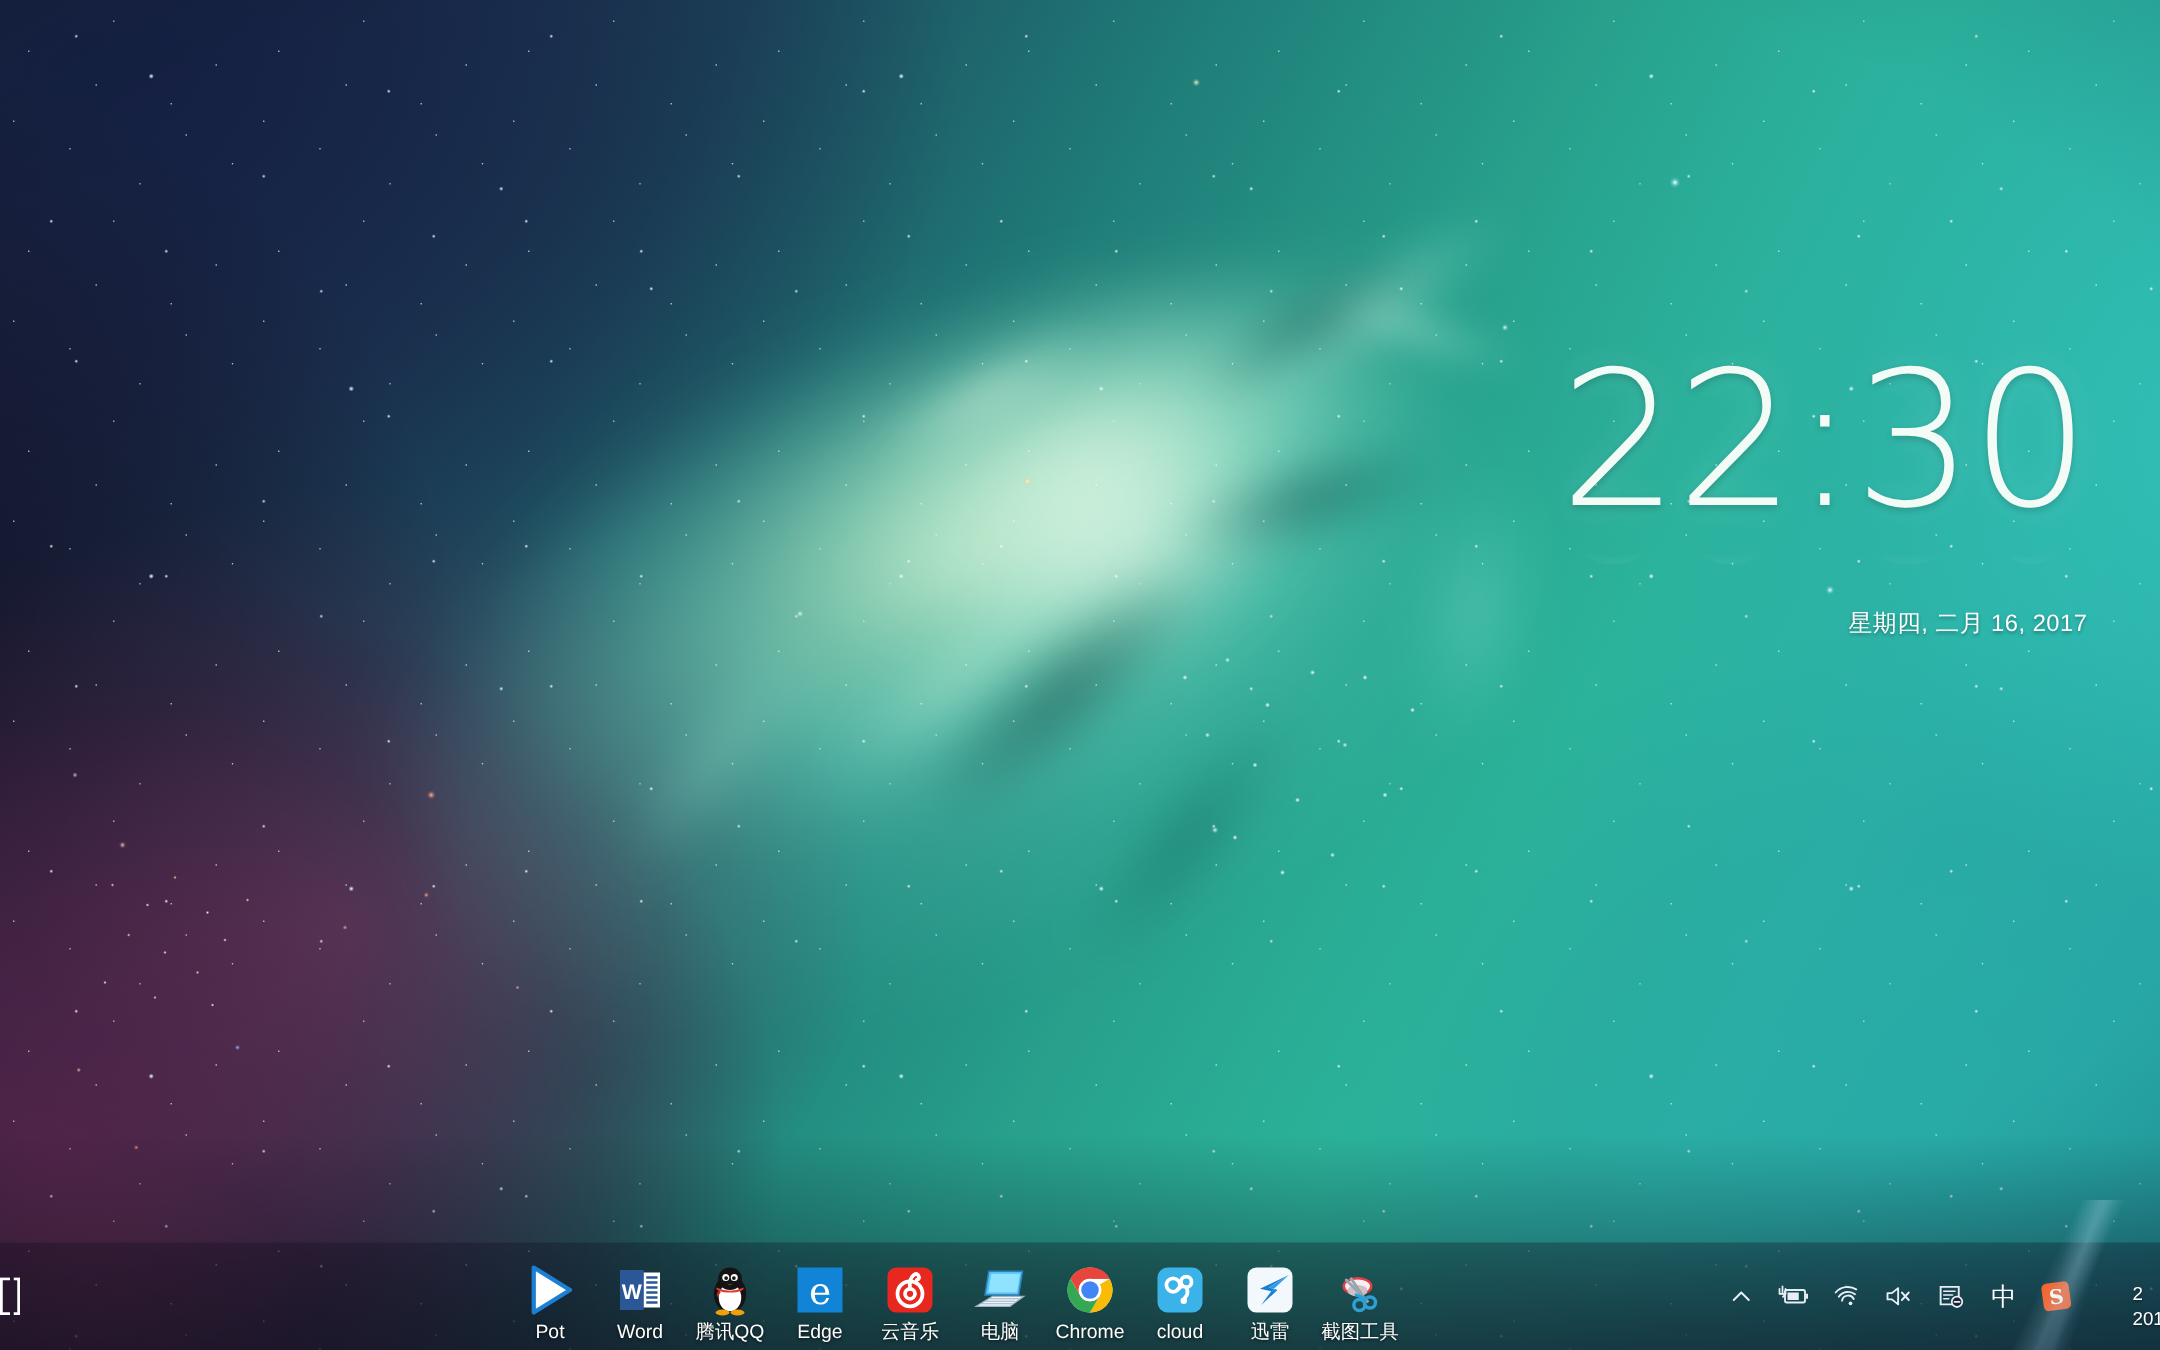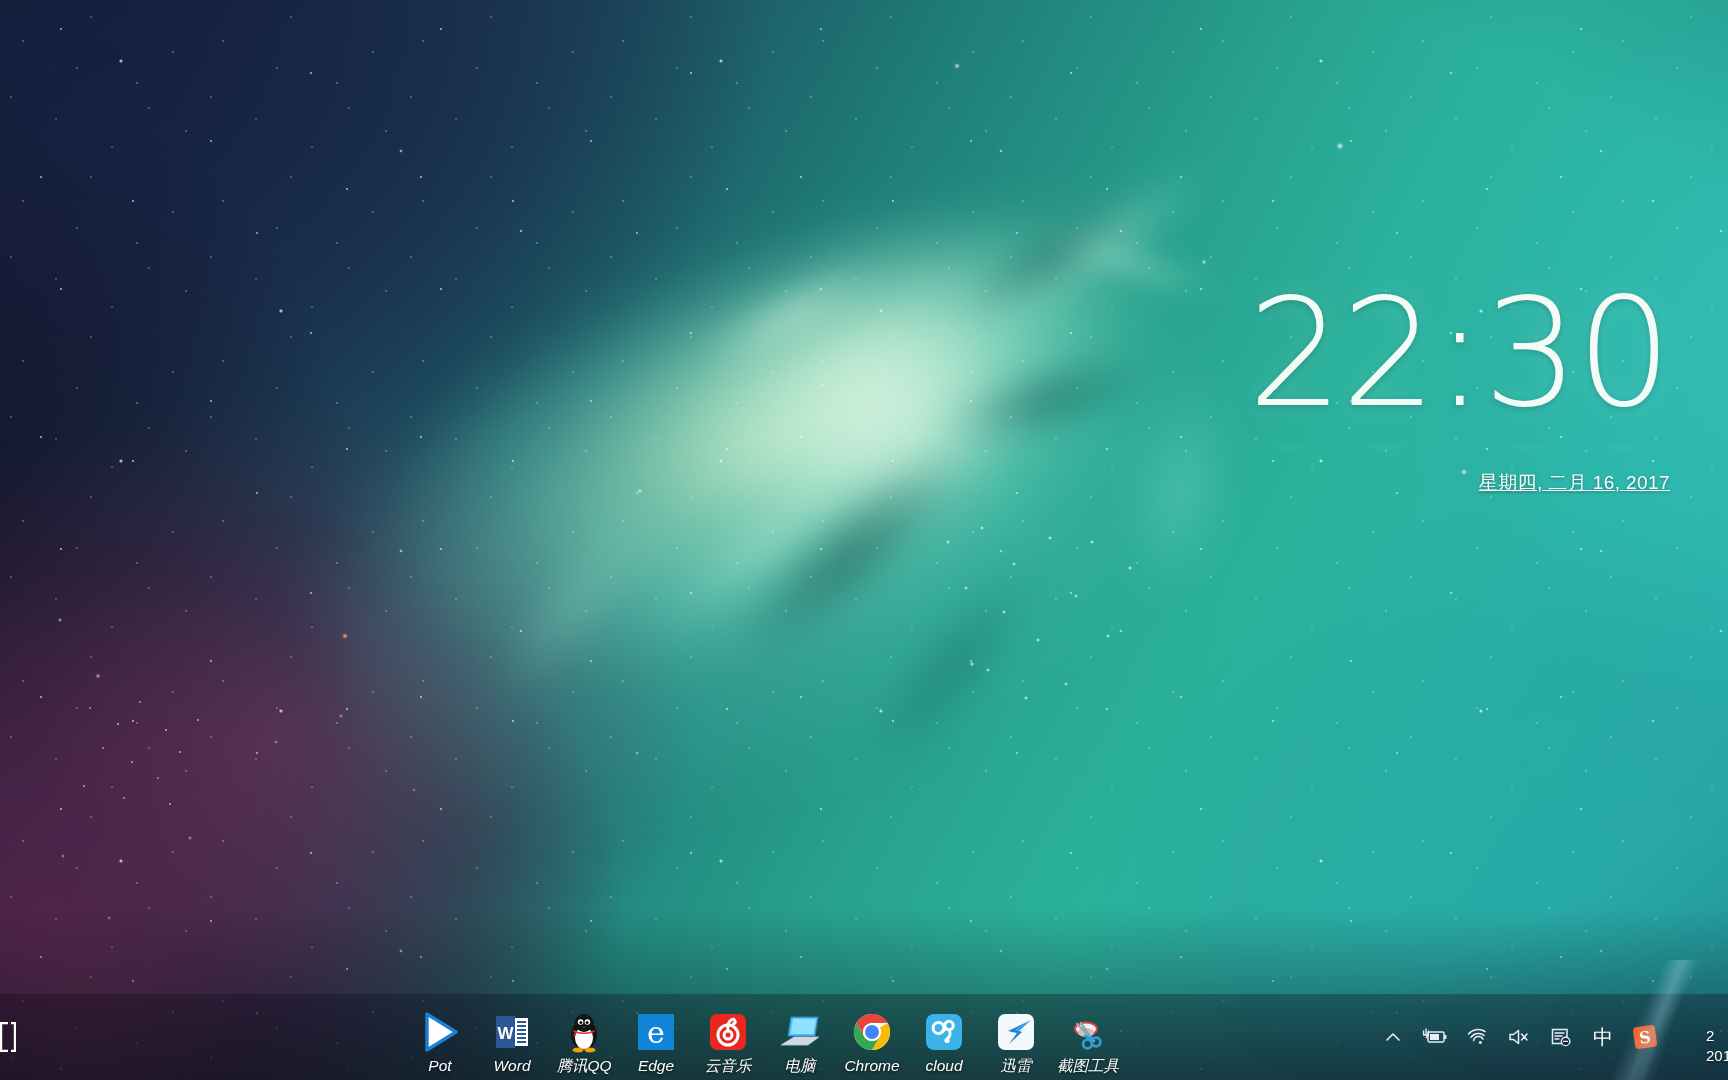--- a/index.html
+++ b/index.html
@@ -122,27 +122,26 @@
     font-family:"DejaVu Sans","Liberation Sans",sans-serif;
     font-weight:300;font-size:150px;line-height:1;letter-spacing:-2px;
     color:rgba(255,255,255,.30);
     transform:scaleY(-1);
     margin-top:-14px;
     -webkit-mask-image:linear-gradient(to bottom, rgba(0,0,0,.85) 0%, rgba(0,0,0,.18) 26%, rgba(0,0,0,0) 48%);
     mask-image:linear-gradient(to bottom, rgba(0,0,0,.85) 0%, rgba(0,0,0,.18) 26%, rgba(0,0,0,0) 48%);
     height:52px;overflow:hidden;
   }
   #clock-date{
-    margin-top:4px;
+    margin-top:20px;
     font-size:19px;
     font-weight:400;
     color:#ffffff;
     letter-spacing:.4px;
     text-shadow:0 1px 3px rgba(0,0,0,.35);
-    text-decoration:underline;
   }
 
   
   #taskbar{
     position:absolute;left:0;bottom:0;width:1728px;height:86px;
     background:linear-gradient(to bottom, rgba(12,10,26,.30) 0%, rgba(14,12,28,.46) 100%);
     display:flex;align-items:flex-start;
   }
 
   
@@ -161,21 +160,20 @@
   }
   .app .ico{
     width:44px;height:44px;display:flex;align-items:center;justify-content:center;
     margin-bottom:3px;
   }
   .app .lbl{
     font-size:15.5px;color:#ffffff;
     text-shadow:0 1px 3px rgba(0,0,0,.75);
     white-space:nowrap;line-height:1.1;
     padding-bottom:4px;
-    font-style:italic;
   }
 
   
   #tray{
     position:absolute;right:0;bottom:0;height:86px;
     display:flex;align-items:center;
     padding-right:0px;
   }
   .tray-item{
     width:42px;height:56px;display:flex;align-items:center;justify-content:center;

